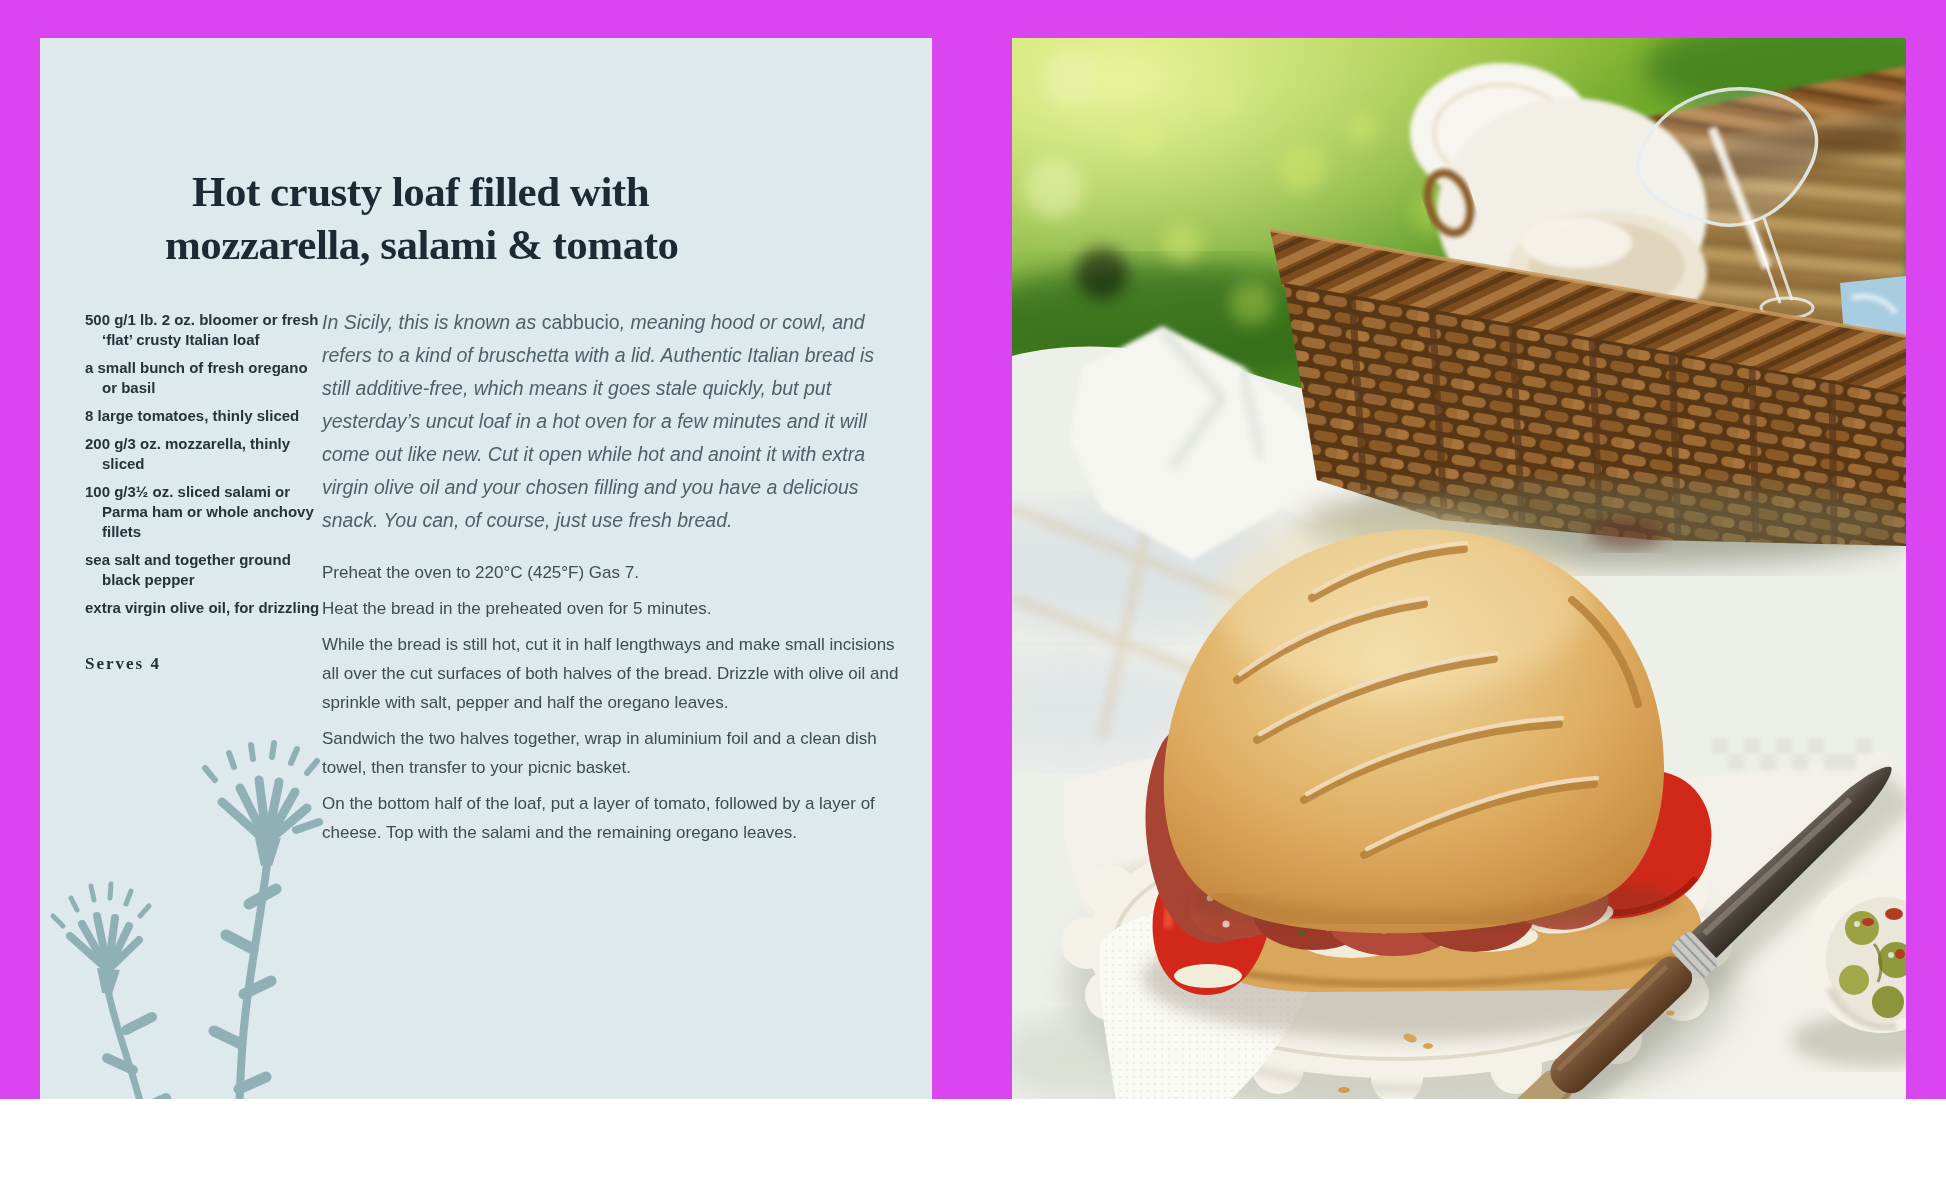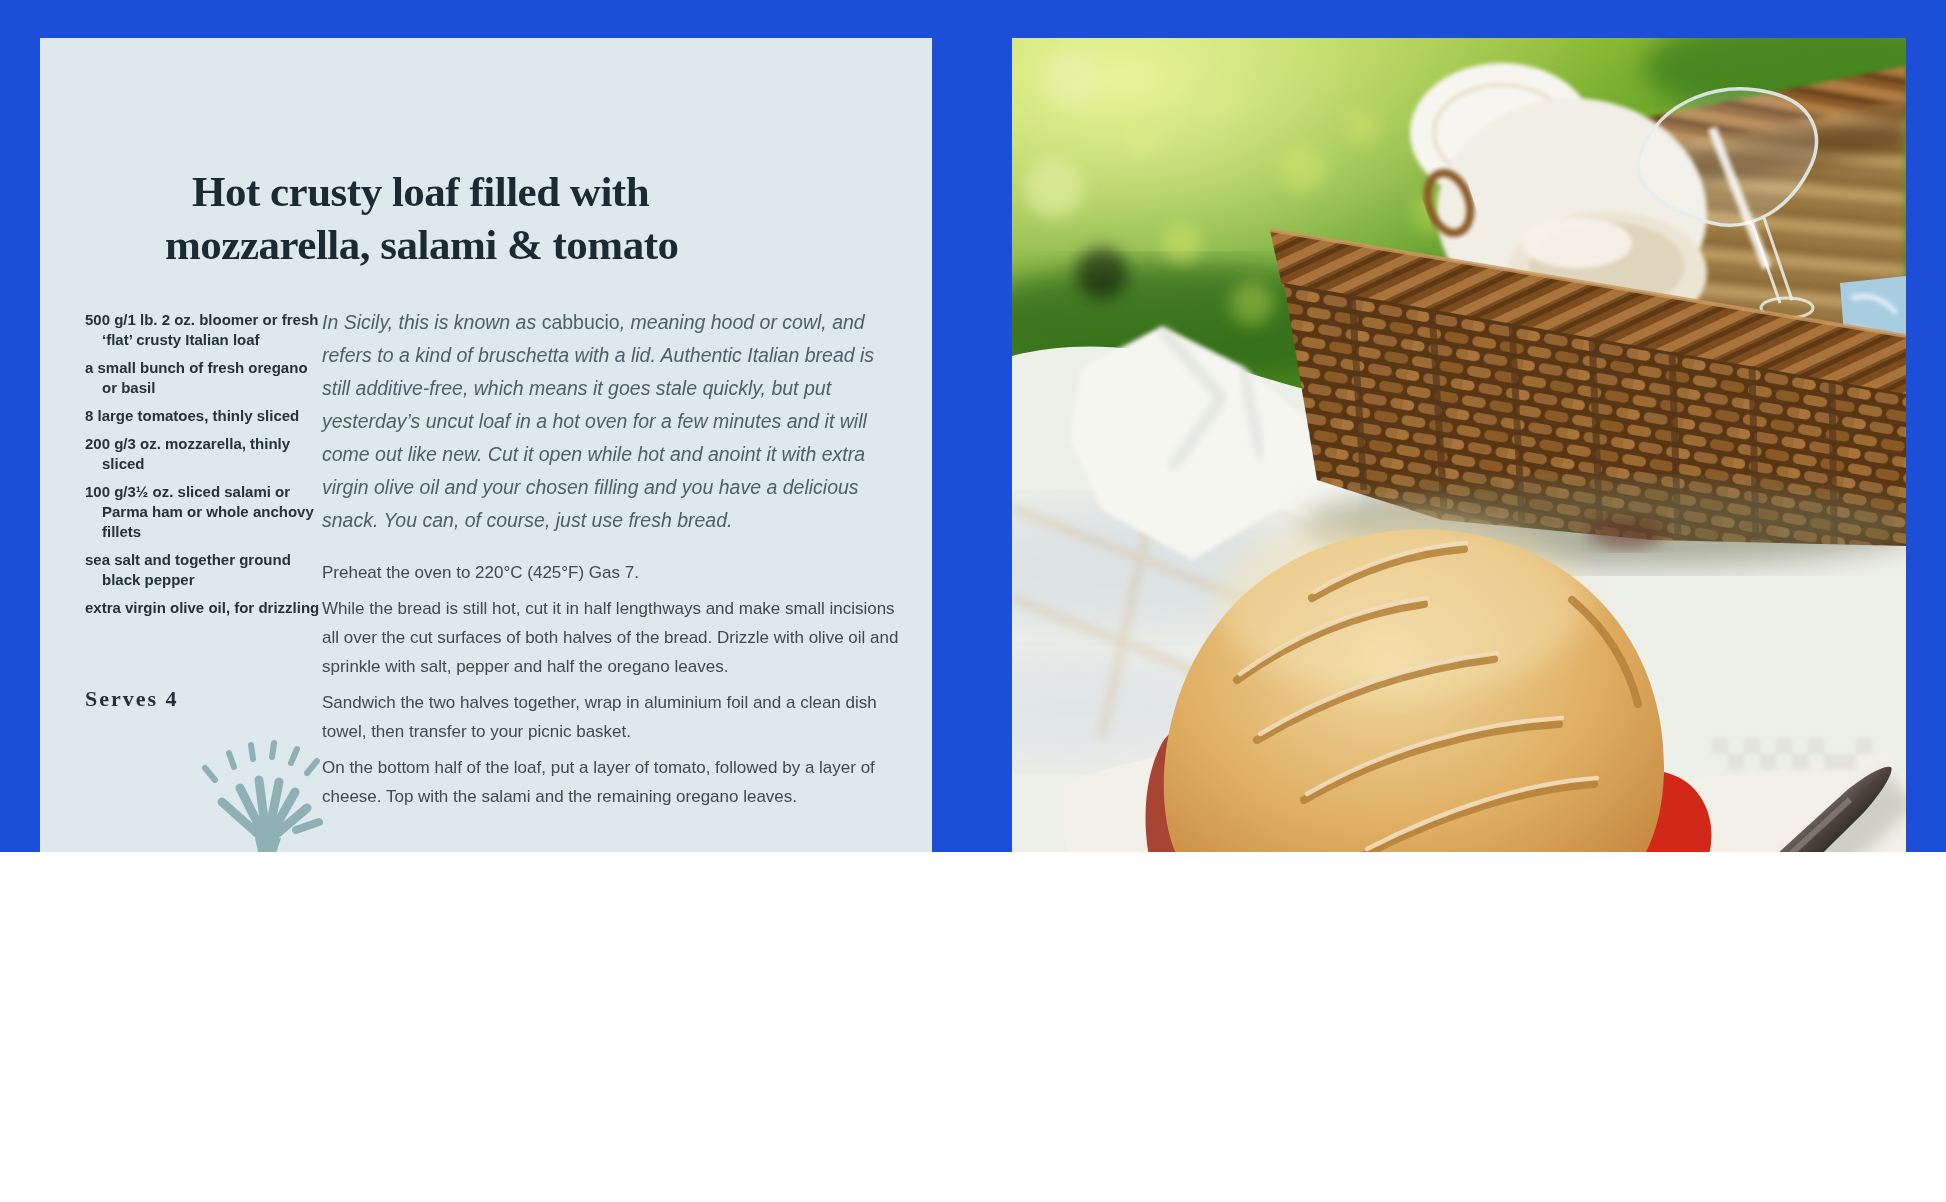--- a/index.html
+++ b/index.html
@@ -1,30 +1,30 @@
 <!DOCTYPE html>
 <html><head>
 <meta charset="utf-8">
 <style>
   html,body{margin:0;padding:0;background:#ffffff;}
-  .page{position:relative;width:1946px;height:852px;background:#1d4ed8;overflow:hidden;
+  .page{position:relative;width:1946px;height:1099px;background:#d946ef;overflow:hidden;
         font-family:"Liberation Sans",sans-serif;}
   
   .panel{position:absolute;left:40px;top:38px;width:892px;height:1124px;background:#dee9ee;}
   .title{position:absolute;left:125px;top:127px;margin:0;
          font-family:"Liberation Serif",serif;font-weight:700;color:#1c2b33;
          font-size:43px;line-height:53px;letter-spacing:-0.5px;}
   .title .t1{display:block;padding-left:27px;}
   .title .t2{display:block;}
   .ingredients{position:absolute;left:45px;top:272px;width:240px;margin:0;padding:0;list-style:none;
                font-size:15px;line-height:20px;font-weight:700;color:#25333b;}
   .ingredients li{padding-left:17px;text-indent:-17px;}
   .ingredients li + li{margin-top:8px;}
-  .serves{position:absolute;left:45px;top:648px;
-          font-family:"Liberation Serif",serif;font-weight:700;font-size:22px;
+  .serves{position:absolute;left:45px;top:616px;
+          font-family:"Liberation Serif",serif;font-weight:700;font-size:17px;
           letter-spacing:2px;color:#223039;}
   .intro{position:absolute;left:282px;top:268px;width:572px;margin:0;
          font-size:19.5px;line-height:33px;color:#4e6068;}
   .intro .it{font-style:italic;}
   .intro .rm{font-style:normal;}
   .method{position:absolute;left:282px;top:520px;width:578px;}
   .method p{margin:0 0 7px 0;font-size:17px;line-height:29px;color:#3d4b52;}
   .footer{position:absolute;left:0;top:1080px;width:100%;text-align:center;color:#2b3a42;}
   .footer .sect{font-size:14px;font-weight:700;letter-spacing:3.5px;}
   .footer .pagenum{font-family:"Liberation Serif",serif;font-weight:700;font-size:19px;
@@ -54,20 +54,21 @@
         <li>sea salt and together ground black pepper</li>
         <li>extra virgin olive oil, for drizzling</li>
       </ul>
 
     <div class="serves">Serves 4</div>
 
     <p class="intro"><span class="it">In Sicily, this is known as </span><span class="rm">cabbucio</span><span class="it">, meaning hood or cowl, and refers to a kind of bruschetta with a lid. Authentic Italian bread is still additive-free, which means it goes stale quickly, but put yesterday’s uncut loaf in a hot oven for a few minutes and it will come out like new. Cut it open while hot and anoint it with extra virgin olive oil and your chosen filling and you have a delicious snack. You can, of course, just use fresh bread.</span></p>
 
     <div class="method">
         <p>Preheat the oven to 220°C (425°F) Gas 7.</p>
+        <p>Heat the bread in the preheated oven for 5 minutes.</p>
         <p>While the bread is still hot, cut it in half lengthways and make small incisions all over the cut surfaces of both halves of the bread. Drizzle with olive oil and sprinkle with salt, pepper and half the oregano leaves.</p>
         <p>Sandwich the two halves together, wrap in aluminium foil and a clean dish towel, then transfer to your picnic basket.</p>
         <p>On the bottom half of the loaf, put a layer of tomato, followed by a layer of cheese. Top with the salami and the remaining oregano leaves.</p>
       </div>
 
     <div class="footer">
       <span class="sect">SANDWICHES &amp; BREADS</span><span class="pagenum">26</span>
     </div>
 
     <svg class="flowers" viewBox="0 0 320 470">

